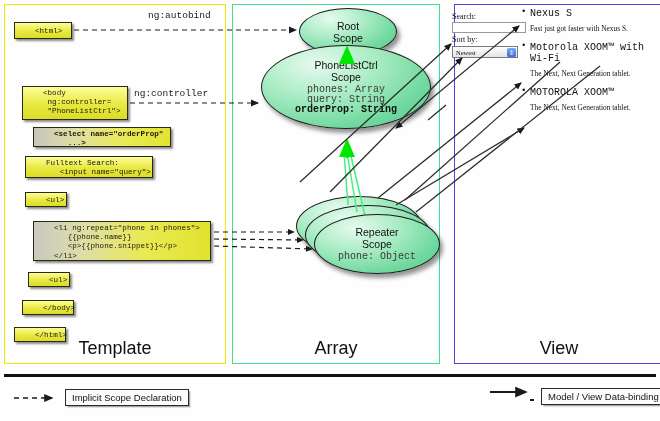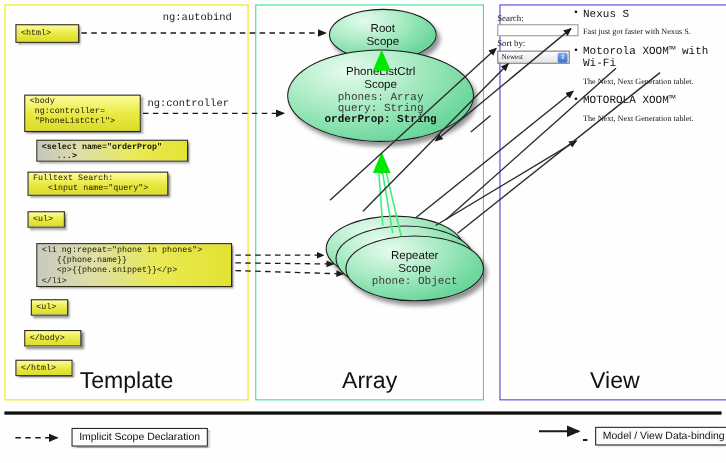--- a/index.html
+++ b/index.html
@@ -5,28 +5,28 @@
   html,body{margin:0;padding:0;background:#ffffff;}
   body{width:660px;height:421px;overflow:hidden;font-family:"Liberation Sans",sans-serif;}
   #root{position:relative;width:660px;height:421px;background:#fefefe;}
 
   .panel{position:absolute;background:#fefefe;box-sizing:border-box;}
   #panel-template{left:4px;top:4px;width:222px;height:360px;border:1.5px solid #f2e800;}
   #panel-model{left:232px;top:4px;width:208px;height:360px;border:1.5px solid #3ee08f;}
   #panel-view{left:454px;top:4px;width:210px;height:360px;border:1.5px solid #5a3fe0;}
 
   .panel-label{position:absolute;bottom:4px;width:100%;text-align:center;
-    font-size:21px;color:#111;font-family:"Liberation Sans",sans-serif;}
+    font-size:18px;color:#111;font-family:"Liberation Sans",sans-serif;}
   #panel-template .panel-label{text-align:center;}
 
   
   .codebox{position:absolute;box-sizing:border-box;border:1.2px solid #2a2a12;
     background:linear-gradient(to bottom,#fdfd9a 0%,#e8e840 55%,#dcdc2a 100%);
     font-family:"Liberation Mono",monospace;font-size:7.6px;line-height:9.2px;
-    color:#1a1a08;padding:2px 4px;white-space:pre;
+    color:#1a1a08;padding:2px 20px;white-space:pre;
     box-shadow:2px 2px 2px rgba(0,0,0,0.45);}
   .codebox.grad-h{background:linear-gradient(to right,#c9c9c0 0%,#dedea8 28%,#e9e955 62%,#e2e230 100%);}
   .codebox.bold{font-weight:bold;}
   .codebox.grad-sel{background:linear-gradient(to right,#c6c6bd 0%,#dfdfa6 30%,#eaea58 65%,#e3e332 100%);}
 
   #cb-html{left:14px;top:22px;width:58px;height:17px;line-height:13px;}
   #cb-body{left:22px;top:86px;width:106px;height:34px;}
   #cb-select{left:33px;top:127px;width:138px;height:20px;font-weight:bold;}
   #cb-fulltext{left:25px;top:156px;width:128px;height:22px;}
   #cb-ul1{left:25px;top:192px;width:34px;height:15px;line-height:11px;}

